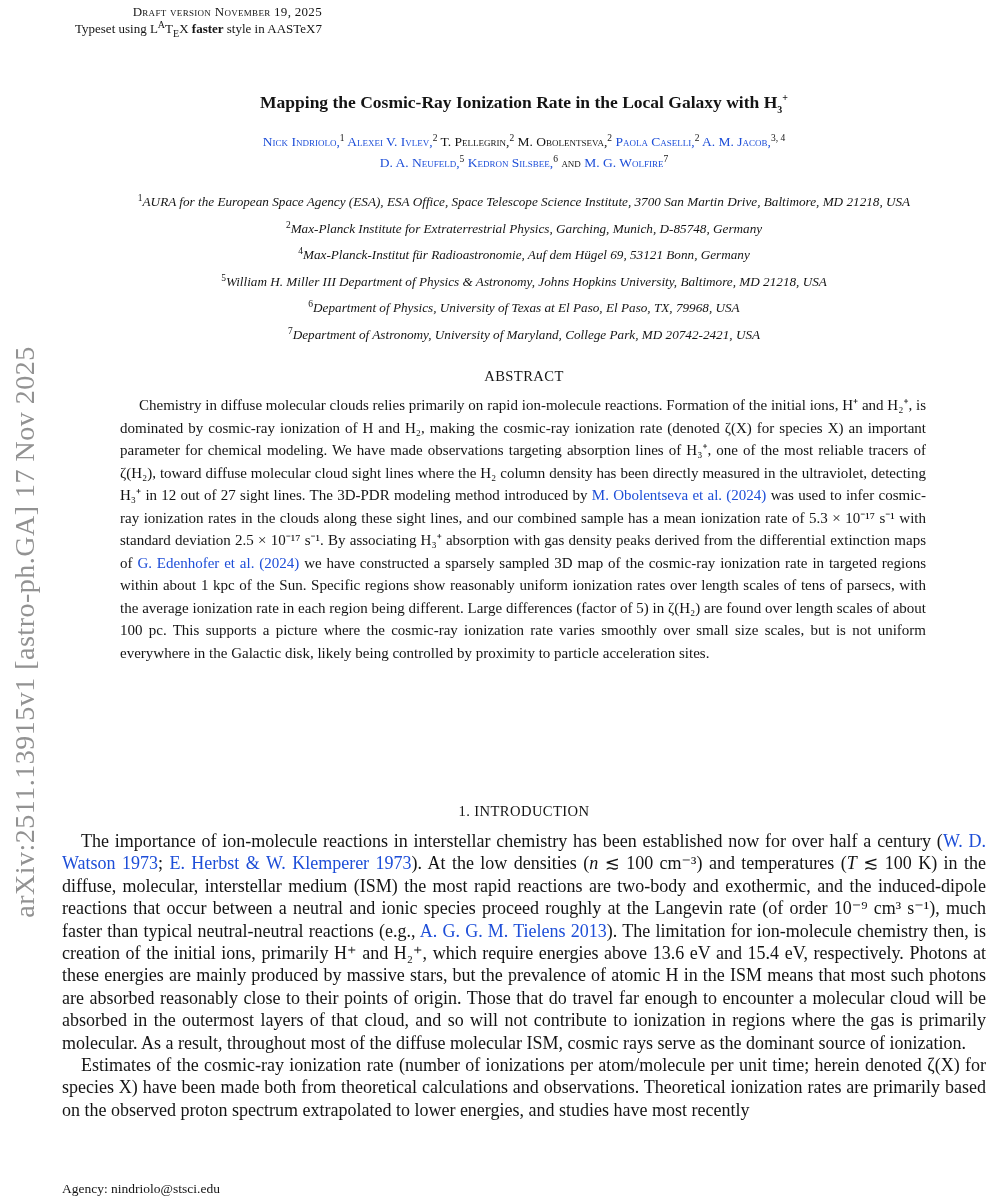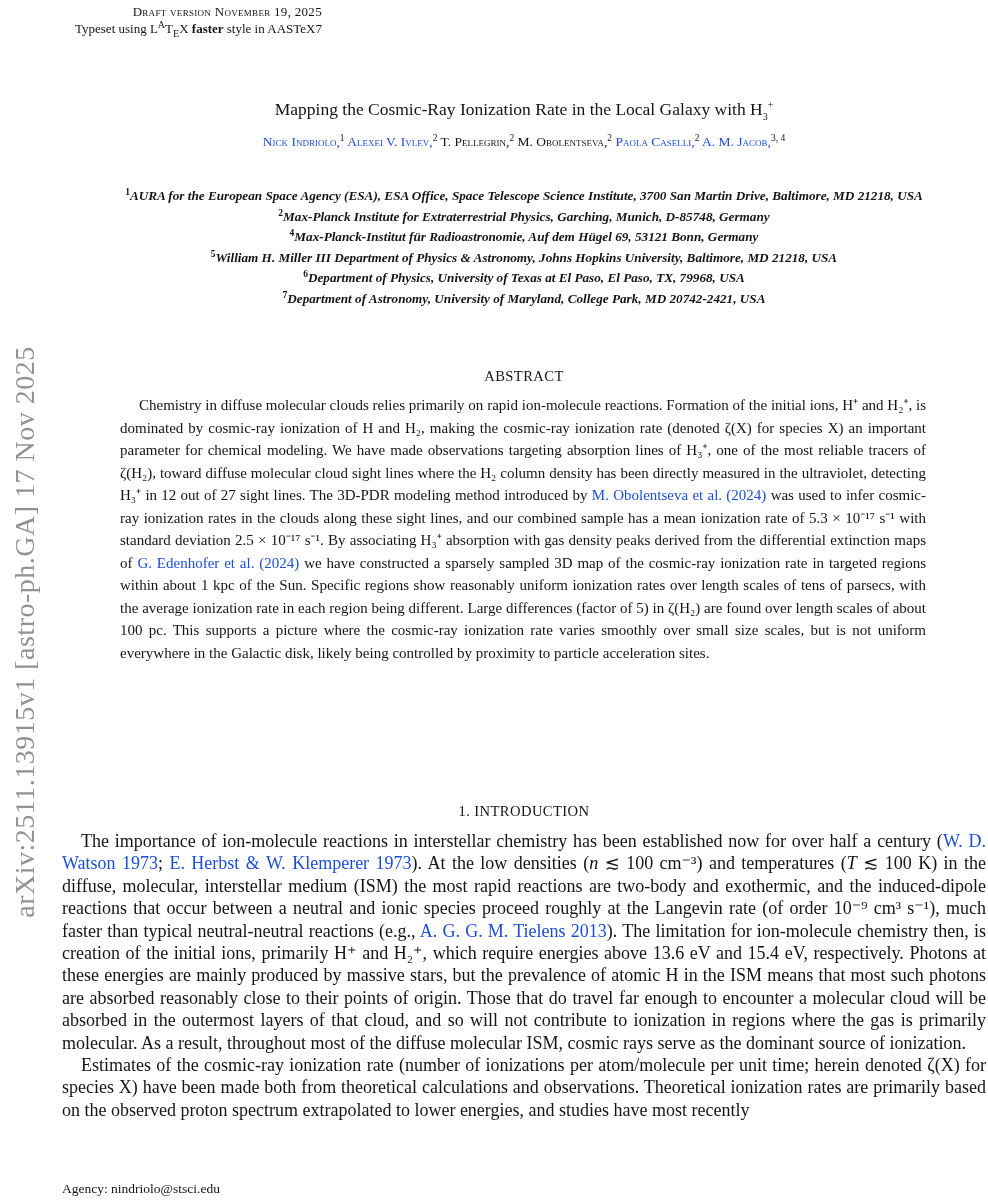--- a/index.html
+++ b/index.html
@@ -15,27 +15,27 @@
     transform:translate(-50%,-50%) rotate(-90deg);
     white-space:nowrap;font-size:28px;color:#929292;
     letter-spacing:0.5px;
   }
 
   .header{position:absolute;top:3px;left:75px;font-size:13px;line-height:17px;text-align:right;}
   .header .draft{font-variant:small-caps;letter-spacing:0.3px;}
 
   .center-col{position:absolute;left:62px;width:924px;text-align:center;}
 
-  .title{top:97px;font-size:17.5px;font-weight:normal;line-height:24px;}
+  .title{top:90px;font-size:17.5px;font-weight:bold;line-height:24px;}
 
   .authors{top:131px;font-variant:small-caps;font-size:13.5px;line-height:21px;}
   .authors sup{font-variant:normal;font-size:9.5px;}
 
   .affiliations{top:186px;font-style:italic;font-size:13.2px;line-height:20.6px;}
-  .affiliations .affil{display:block;margin:0 auto;max-width:890px;font-weight:bold;}
+  .affiliations .affil{display:block;margin:6px auto;max-width:890px;}
   .affiliations sup{font-style:normal;font-size:9.5px;}
 
   .abstract-heading{top:368px;font-size:14.6px;letter-spacing:0.4px;}
 
   .abstract-body{
     position:absolute;top:394px;left:120px;width:806px;
     font-size:15px;line-height:22.5px;text-align:justify;text-indent:19px;
   }
 
   .section-heading{top:803px;font-size:14.6px;letter-spacing:0.4px;}
@@ -61,20 +61,21 @@
 
   <div class="header">
     <div class="draft">Draft version November 19, 2025</div>
     <div><span>Typeset using L</span><sup>A</sup><span>T</span><sub>E</sub><span>X </span><span style="font-weight: bold;">faster</span><span> style in AASTeX7</span></div>
   </div>
 
   <div class="center-col title"><span>Mapping the Cosmic-Ray Ionization Rate in the Local Galaxy with H</span><sub>3</sub><sup>+</sup></div>
 
   <div class="center-col authors">
     <div><span class="link">Nick Indriolo,</span><sup>1</sup><span> </span><span class="link">Alexei V. Ivlev,</span><sup>2</sup><span> </span><span>T. Pellegrin,</span><sup>2</sup><span> </span><span>M. Obolentseva,</span><sup>2</sup><span> </span><span class="link">Paola Caselli,</span><sup>2</sup><span> </span><span class="link">A. M. Jacob,</span><sup>3, 4</sup></div>
+    <div><span class="link">D. A. Neufeld,</span><sup>5</sup><span> </span><span class="link">Kedron Silsbee,</span><sup>6</sup><span> </span><span>and </span><span class="link">M. G. Wolfire</span><sup>7</sup></div>
   </div>
 
   <div class="center-col affiliations">
     <span class="affil"><sup>1</sup><span>AURA for the European Space Agency (ESA), ESA Office, Space Telescope Science Institute, 3700 San Martin Drive, Baltimore, MD 21218, USA</span></span>
     <span class="affil"><sup>2</sup><span>Max-Planck Institute for Extraterrestrial Physics, Garching, Munich, D-85748, Germany</span></span>
     <span class="affil"><sup>4</sup><span>Max-Planck-Institut für Radioastronomie, Auf dem Hügel 69, 53121 Bonn, Germany</span></span>
     <span class="affil"><sup>5</sup><span>William H. Miller III Department of Physics &amp; Astronomy, Johns Hopkins University, Baltimore, MD 21218, USA</span></span>
     <span class="affil"><sup>6</sup><span>Department of Physics, University of Texas at El Paso, El Paso, TX, 79968, USA</span></span>
     <span class="affil"><sup>7</sup><span>Department of Astronomy, University of Maryland, College Park, MD 20742-2421, USA</span></span>
   </div>

